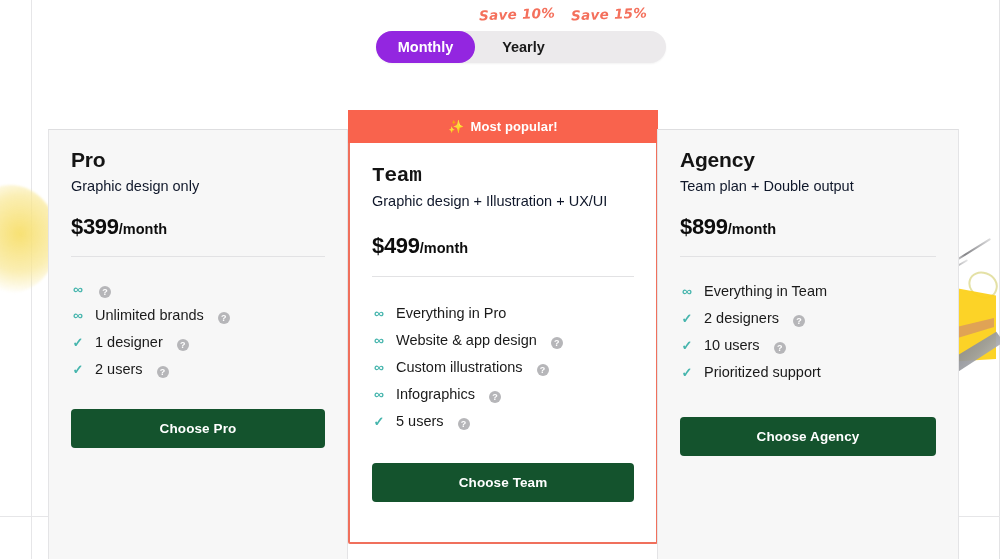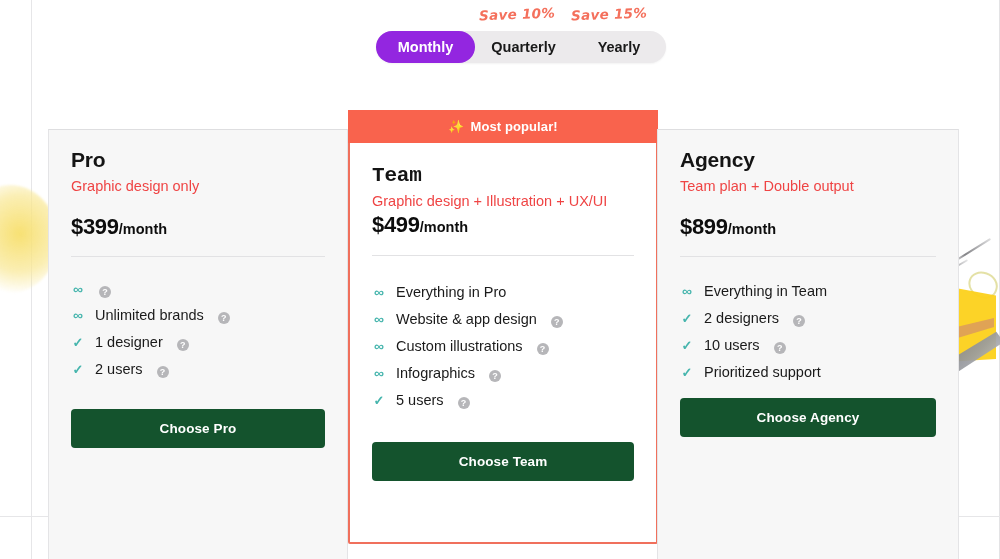--- a/index.html
+++ b/index.html
@@ -182,33 +182,33 @@
     font-weight: 700;
     color: #141414;
     letter-spacing: -0.2px;
     margin: 0;
   }
   .card-side .plan-name { padding-top: 18px; }
   .card-team .plan-name { padding-top: 21px; font-family: Liberation Mono, monospace; }
 
   .plan-desc {
     font-size: 14.5px;
-    color: #ef4444;
+    color: #0f172a;
     line-height: 1.37;
     margin-top: 5px;
   }
 
   .plan-price {
     font-size: 22px;
     font-weight: 700;
     color: #0d0d0d;
     letter-spacing: -0.3px;
   }
   .card-side .plan-price { margin-top: 17px; }
-  .card-team .plan-price { }
+  .card-team .plan-price { margin-top: 21px; }
   .plan-price .per {
     font-size: 14.5px;
     font-weight: 700;
     letter-spacing: 0;
   }
 
   .divider {
     height: 1px;
     background: #e2e2e4;
   }
@@ -271,21 +271,21 @@
     color: #ffffff;
     font-family: "Liberation Sans", sans-serif;
     font-size: 13.5px;
     font-weight: 700;
     letter-spacing: 0.1px;
     padding: 12px 4px;
     cursor: pointer;
   }
   .cta-pro    { margin-top: 31px; }
   .cta-team   { margin-top: 33px; }
-  .cta-agency { margin-top: 17px; }
+  .cta-agency { margin-top: 36px; }
 </style>
 </head>
 <body>
 
 <div class="deco hairline-left"></div>
 <div class="deco hairline-right"></div>
 <div class="deco hairline-row"></div>
 <div class="deco blob-yellow-left"></div>
 <div class="deco pencil-line-a"></div>
 <div class="deco pencil-line-b"></div>
@@ -293,21 +293,20 @@
 <div class="deco blob-yellow-right"></div>
 <div class="deco blob-yellow-right-shade"></div>
 <div class="deco pencil-tip"></div>
 
 <div class="toggle-region">
   <div class="save-badge save-10">Save 10%</div>
   <div class="save-badge save-15">Save 15%</div>
 
   <div class="toggle-track">
     <div class="toggle-opt active">Monthly</div>
-    <div class="toggle-opt">Quarterly</div>
     <div class="toggle-opt">Yearly</div>
   </div>
 </div>
 
 <div class="card card-side card-pro">
   <div class="card-body">
     <div class="plan-name">Pro</div>
     <div class="plan-desc">Graphic design only</div>
     <div class="plan-price">
       <span>$399</span><span class="per">/month</span>

